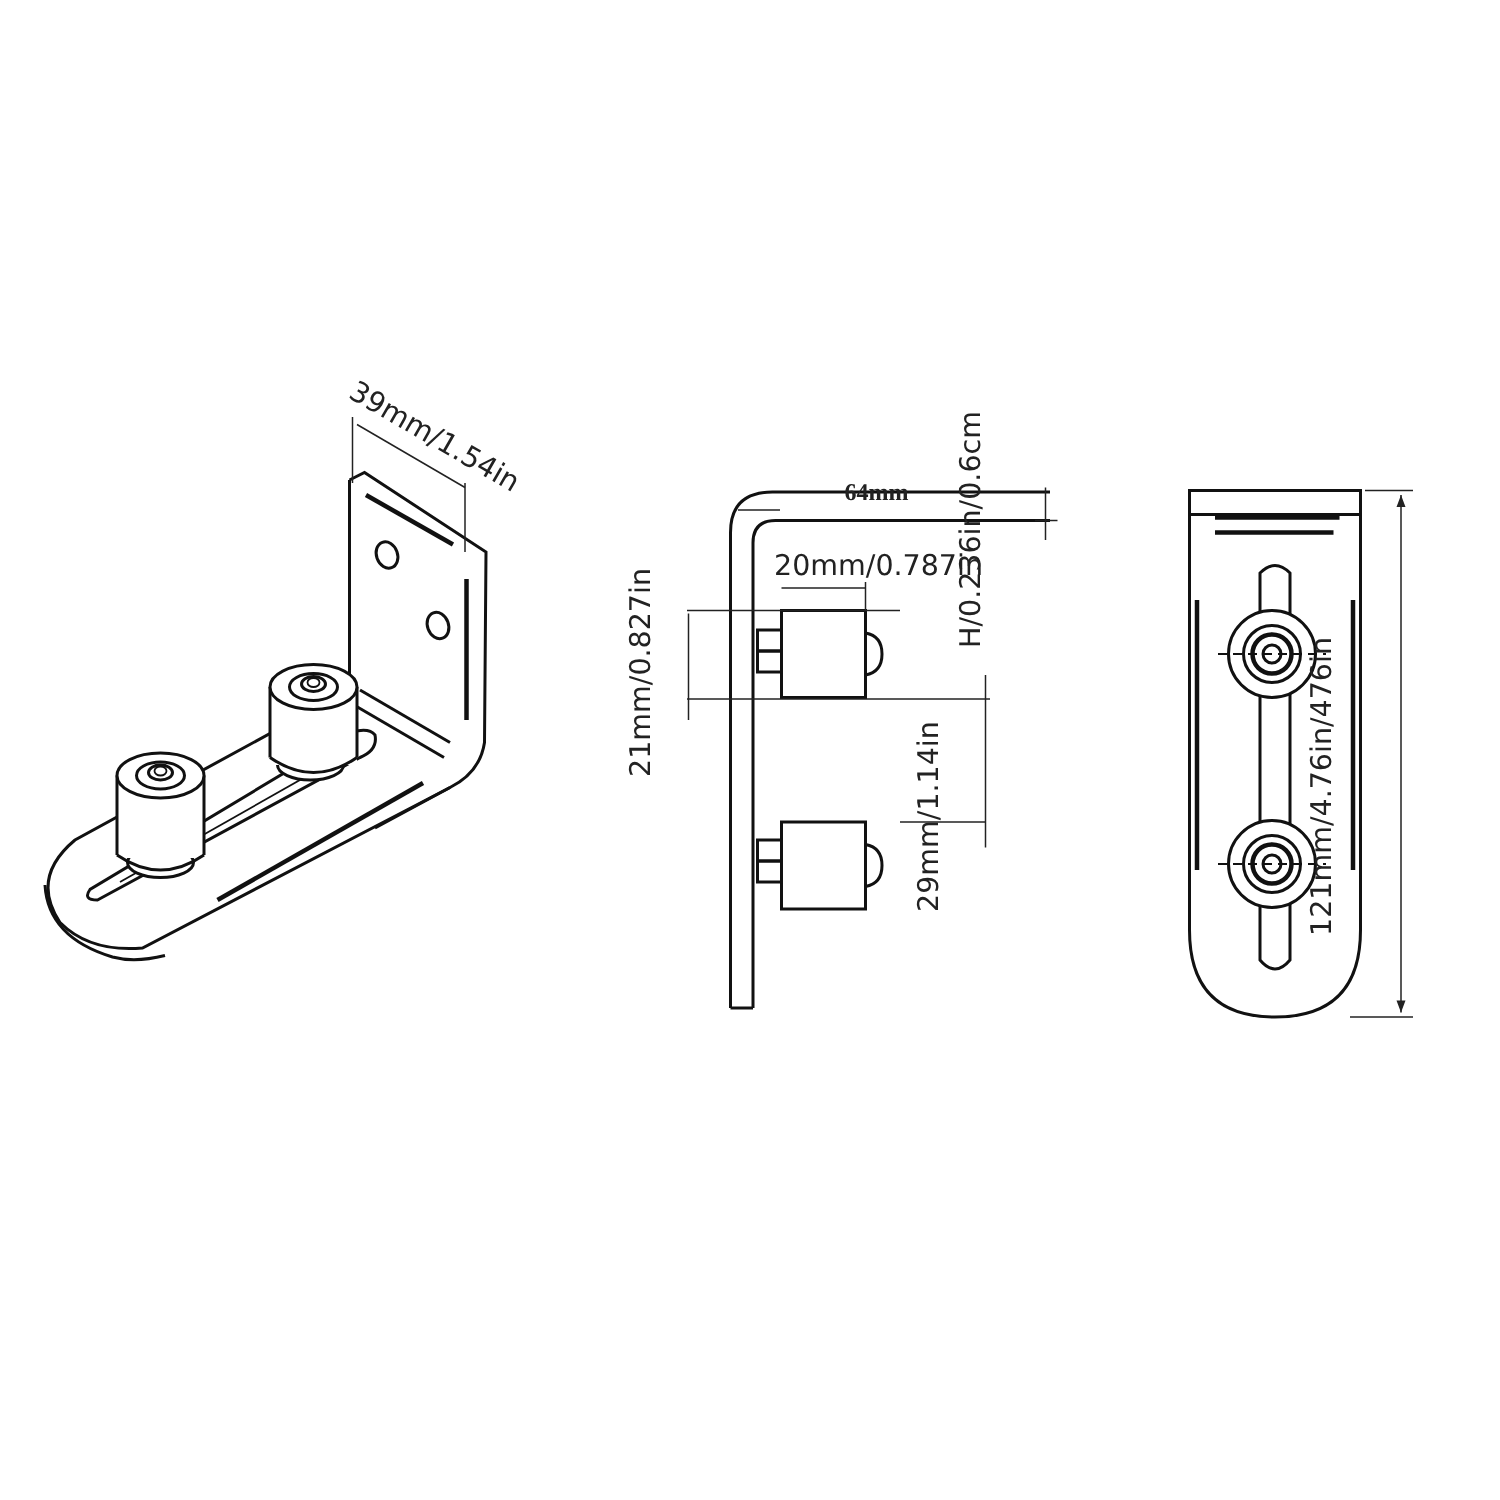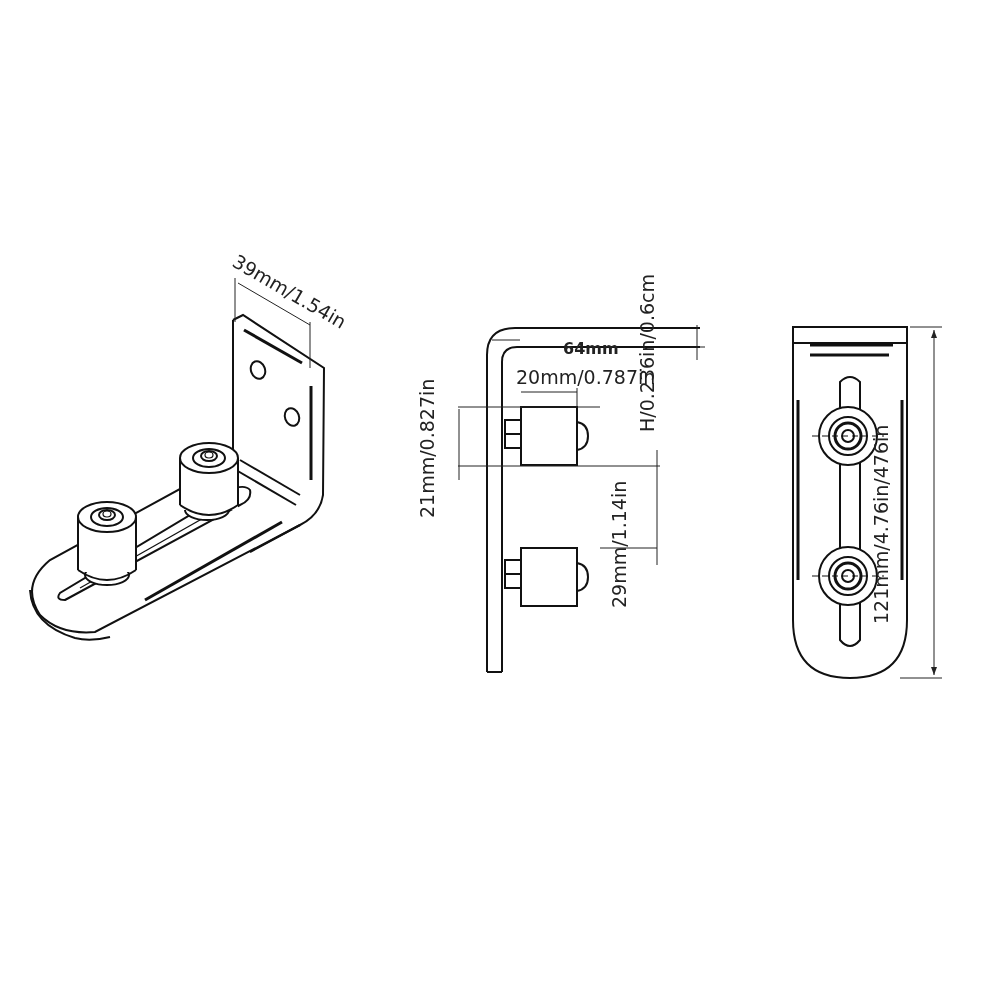--- a/index.html
+++ b/index.html
@@ -114,19 +114,19 @@
     </g>
 
     <line class="dim" x1="910" y1="327" x2="942" y2="327"></line>
     <line class="dim" x1="900" y1="678" x2="942" y2="678"></line>
     <line class="dim" x1="934" y1="330" x2="934" y2="675"></line>
     <path d="M934 330 l-3 8 l6 0 z M934 675 l-3 -8 l6 0 z" fill="#222"></path>
   </g>
 </svg>
 
 <div class="lbl" style="left:240px; top:250px; transform: rotate(30deg);">39mm/1.54in</div>
-<div class="lbl bold" style="left:563px; top:339px;">64mm</div>
+<div class="lbl bold" style="left:563px; top:320px;font-family:Liberation Serif, serif;">64mm</div>
 <div class="lbl" style="left:516px; top:366px;">20mm/0.787in</div>
 <div class="lbl" style="left:636px; top:432px; transform: rotate(-90deg);">H/0.236in/0.6cm</div>
 <div class="lbl" style="left:416px; top:518px; transform: rotate(-90deg);">21mm/0.827in</div>
 <div class="lbl" style="left:608px; top:608px; transform: rotate(-90deg);">29mm/1.14in</div>
 <div class="lbl" style="left:870px; top:624px; transform: rotate(-90deg);">121mm/4.76in/476in</div>
 </div>
 
 </body></html>

